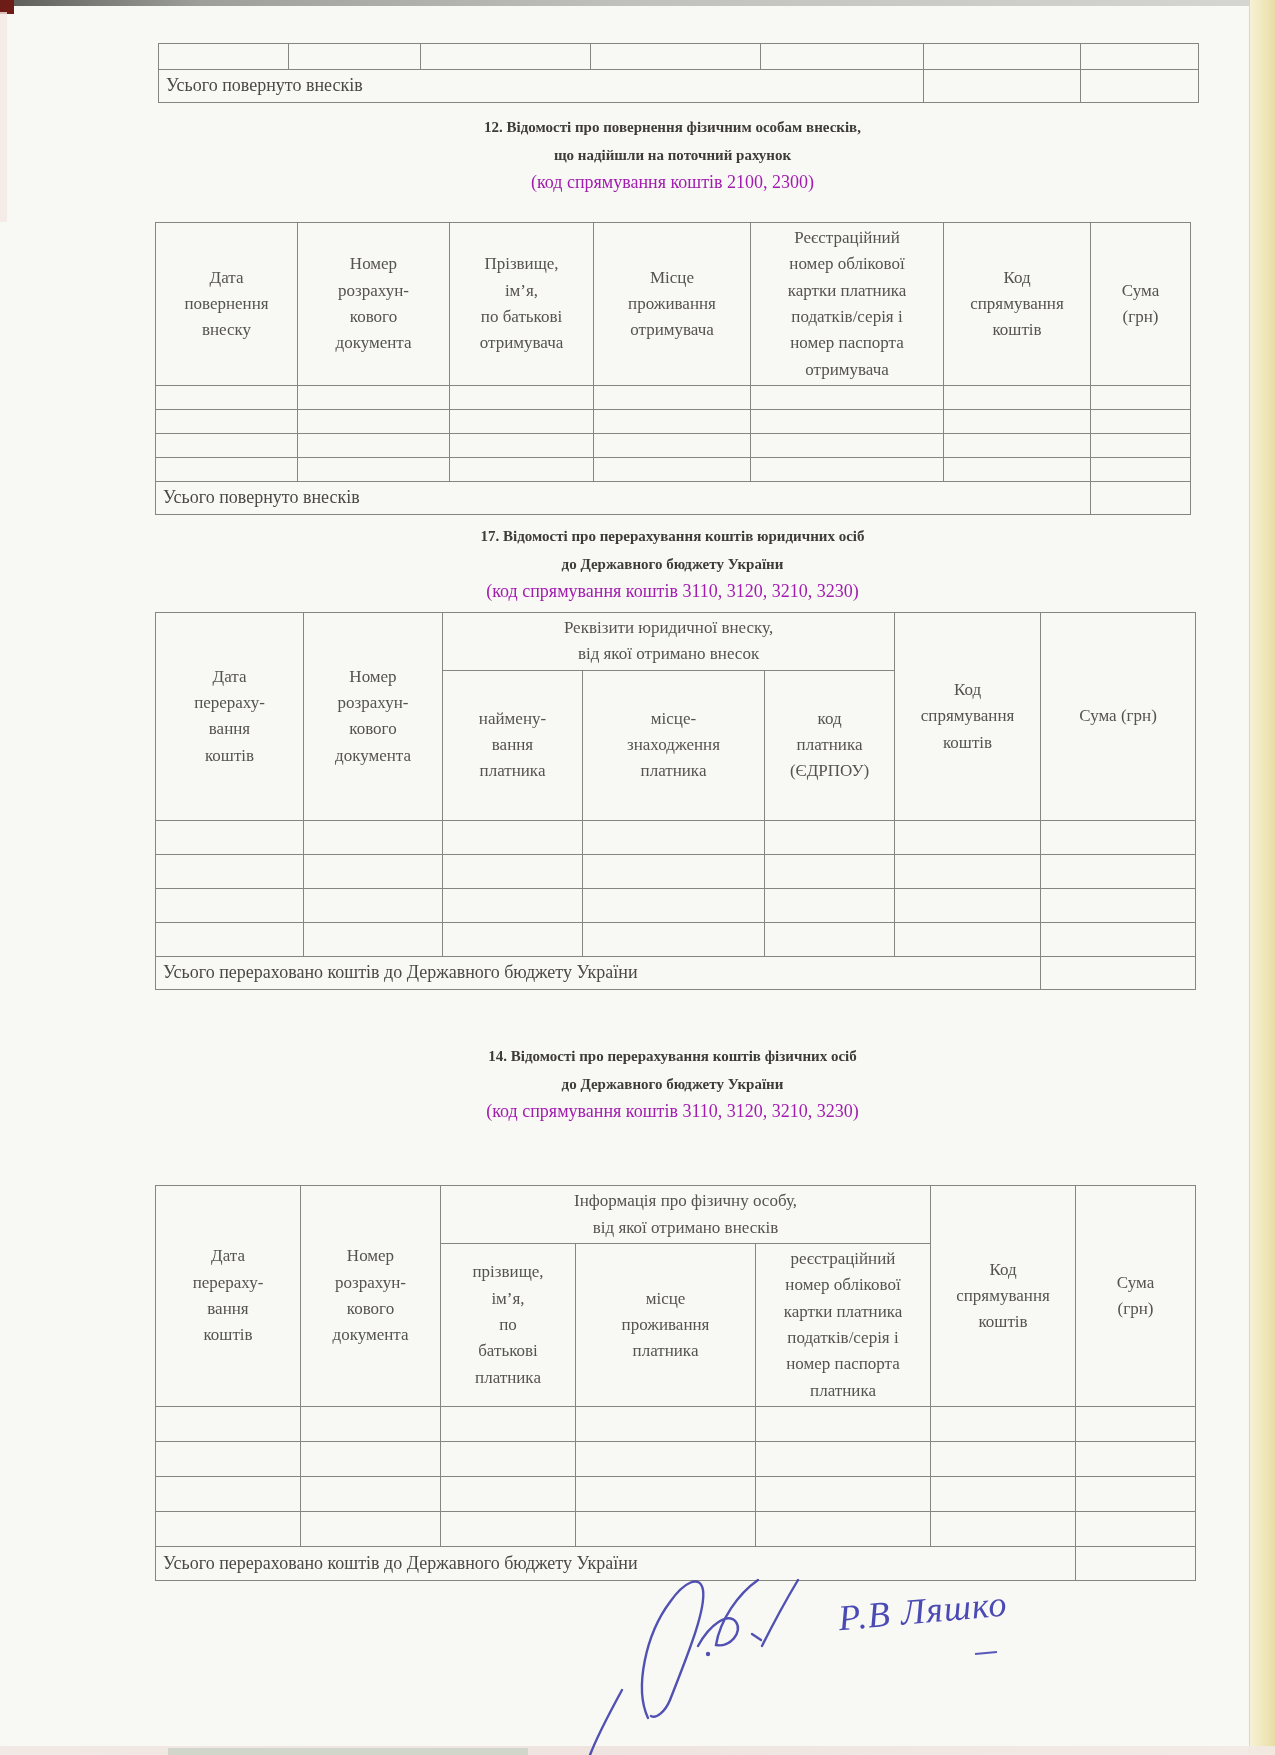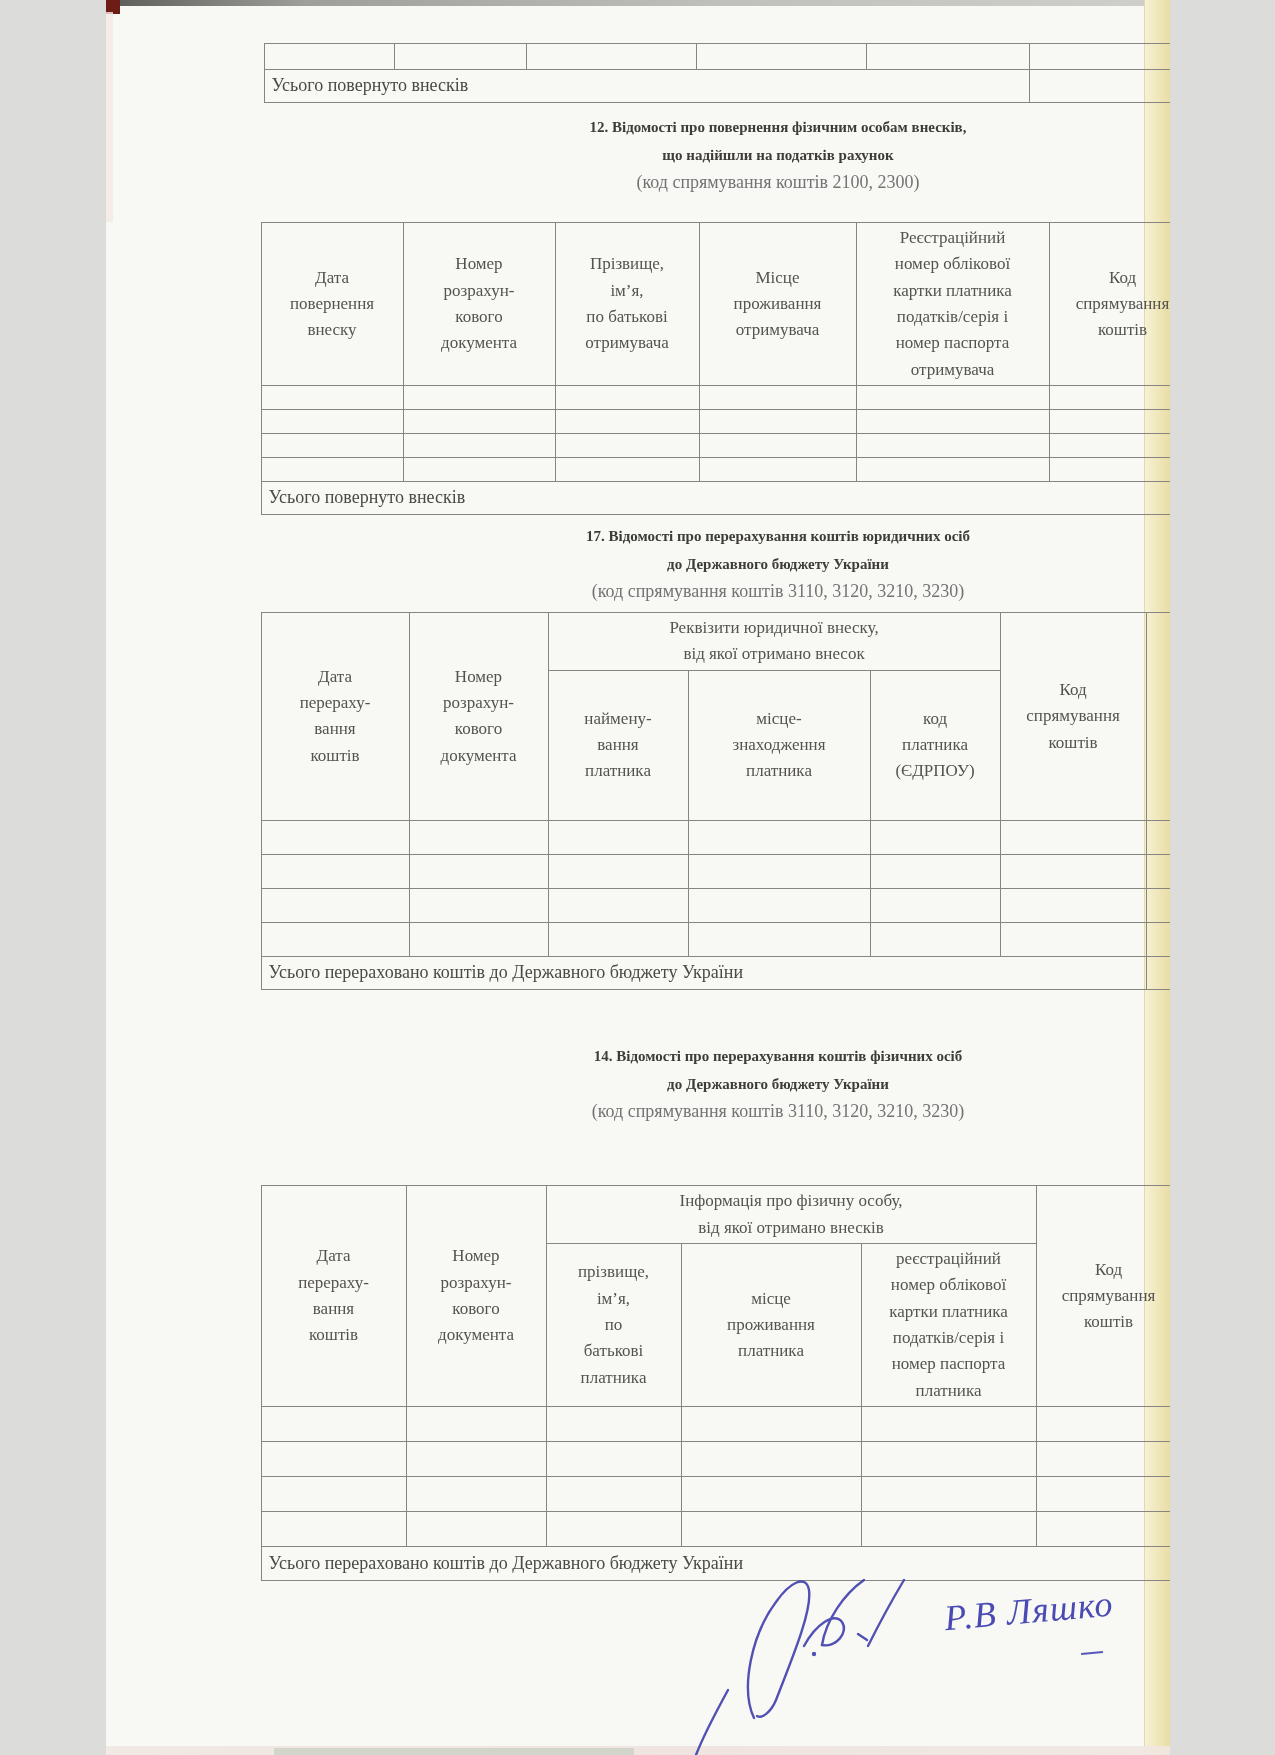--- a/index.html
+++ b/index.html
@@ -1,36 +1,36 @@
 <!DOCTYPE html>
 <html><head>
 <meta charset="utf-8">
 <style>
   html,body { margin:0; padding:0; background:#dcdcda; }
   .page {
-    position:relative; width:1064px; height:1755px; margin:0 auto;
+    position:relative; width:1275px; height:1755px; margin:0 auto;
     background:#f8f8f5; overflow:hidden;
     font-family:"Liberation Serif", serif; color:#4e4c47;
   }
   
   .edge-top   { position:absolute; left:0; top:0; width:1252px; height:6px;
                 background:linear-gradient(to right,#3f3f3b 0%,#8f8f8a 16%,#b7b7b2 50%,#d0d0ca 100%); opacity:.85; }
   .corner-red { position:absolute; left:0; top:0; width:14px; height:14px; background:#6d1d15; }
   .edge-right { position:absolute; right:0; top:0; width:25px; height:1755px;
                 background:linear-gradient(to right,#f7f2d6 0%,#efe6ba 55%,#e9dda4 100%);
                 border-left:1px solid #e3d8ab; }
   .edge-bottom{ position:absolute; left:0; bottom:0; width:1275px; height:9px;
                 background:linear-gradient(to right,#f1e6e2 0%,#eee2dd 45%,#f2e9e4 100%); opacity:.9; }
   .edge-bottom-grey { position:absolute; left:168px; bottom:0; width:360px; height:7px; background:#ccd2c6; opacity:.85; }
   .left-pink  { position:absolute; left:0; top:12px; width:7px; height:210px; background:#f5e8e4; opacity:.8; }
 
   
   .title-block { position:absolute; left:155px; width:1035px; text-align:center; color:#3e3c37; }
   .title-block .bold  { font-weight:bold; font-size:15px; line-height:28px; }
-  .title-block .plain { font-weight:normal; font-size:18px; line-height:26px; color:#737373; }
+  .title-block .plain { font-weight:normal; font-size:18px; line-height:26px; color:#a21caf; }
 
   
   table.tbl { position:absolute; border-collapse:collapse; table-layout:fixed; }
   .tbl td, .tbl th {
     border:1px solid #87857f; padding:2px 5px;
     font-weight:normal; font-size:17px; line-height:1.55;
     text-align:center; vertical-align:middle;
     white-space:pre-line; color:#55534e;
   }
   .tbl .footer-cell { text-align:left; padding-left:7px; font-size:18px; color:#4b4944; }
@@ -93,21 +93,21 @@
     <tr class="r-footer">
       <td colspan="5" class="footer-cell">Усього повернуто внесків</td>
       <td></td>
       <td></td>
     </tr>
   </tbody>
     </table>
 
   <div class="title-block" style="top:113px;">
     <div class="bold">12. Відомості про повернення фізичним особам внесків,</div>
-    <div class="bold">що надійшли на податків рахунок</div>
+    <div class="bold">що надійшли на поточний рахунок</div>
     <div class="plain">(код спрямування коштів 2100, 2300)</div>
   </div>
 
   <table class="tbl t12" style="left:155px; top:222px; width:1035px;">
     <colgroup>
       <col style="width:142px">
         <col style="width:152px">
         <col style="width:144px">
       <col style="width:157px">
         <col style="width:193px">

